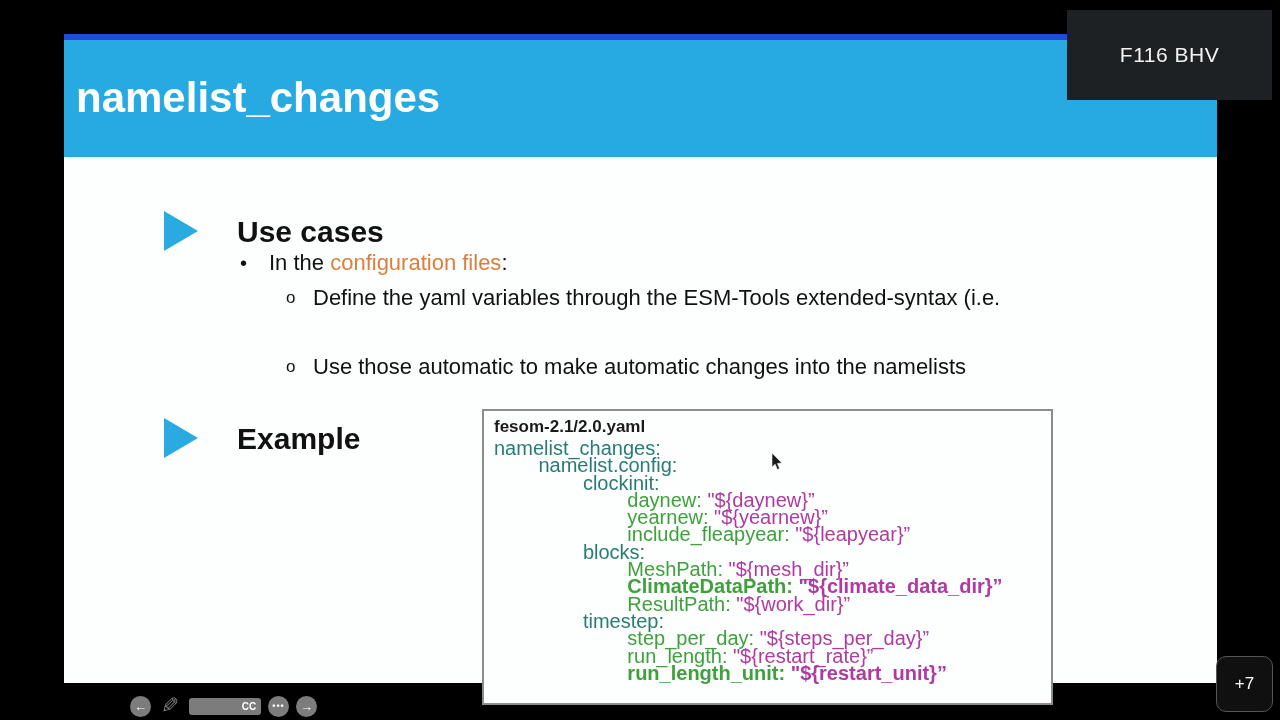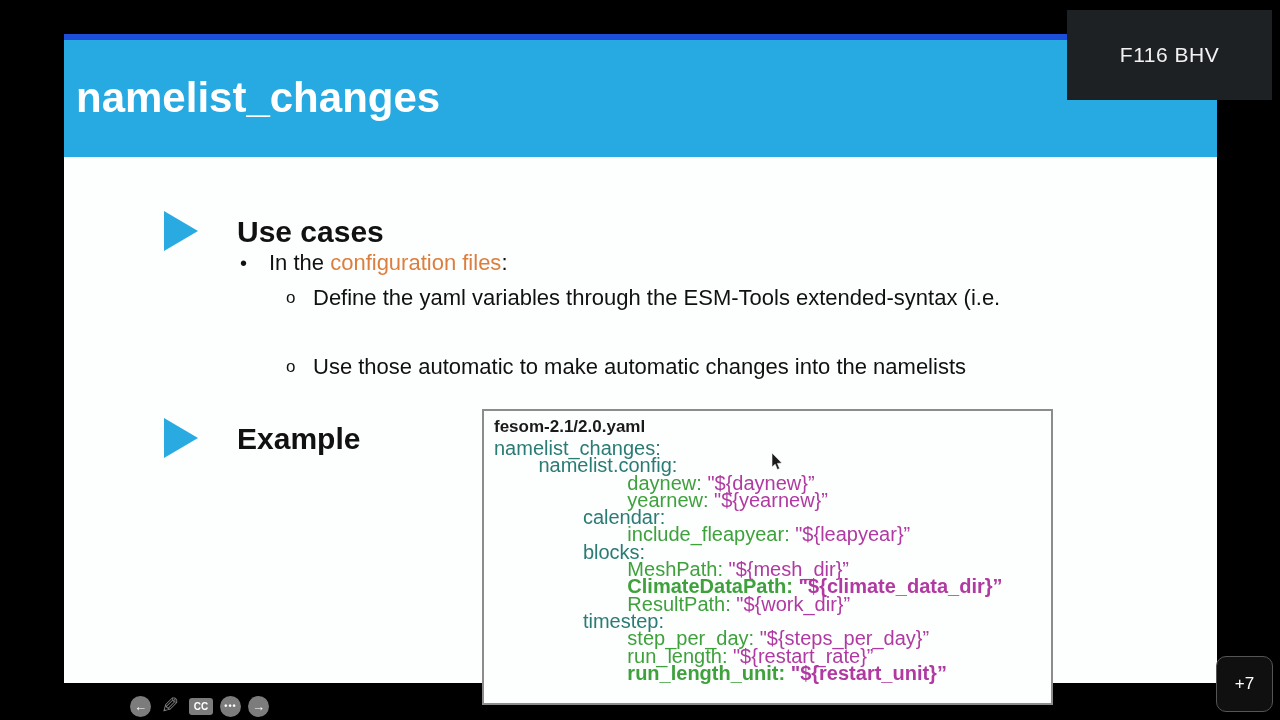--- a/index.html
+++ b/index.html
@@ -61,21 +61,21 @@
   
   .controls{position:absolute;left:66px;top:660px;height:24px;display:flex;
             align-items:center;gap:7px;}
   .ctl-circle{width:21px;height:21px;border-radius:50%;background:#7c7c7c;
               color:#fff;display:flex;align-items:center;justify-content:center;
               font-size:13px;line-height:1;cursor:default;}
   .ctl-pencil{color:#7c7c7c;font-size:22px;line-height:1;transform:scaleX(-1);
               display:flex;align-items:center;justify-content:center;width:24px;}
   .ctl-cc{width:24px;height:17px;border-radius:3px;background:#7c7c7c;color:#fff;
           font-size:10px;font-weight:bold;display:flex;align-items:center;
-          justify-content:center;}
+          justify-content:center;padding-left:48px;}
   .ctl-more{letter-spacing:1px;font-size:9px;font-weight:bold;}
 
   
   .more-badge{position:absolute;left:1216px;top:656px;width:55px;height:54px;
               background:#101010;border:1px solid #555;border-radius:10px;
               display:flex;align-items:center;justify-content:center;
               color:#fff;font-size:17px;}
 </style>
 </head>
 <body>
@@ -105,23 +105,23 @@
     </div>
 
     <div class="tri tri-example"></div>
     <div class="h2 h2-example">Example</div>
 
     <div class="code-box">
       <div class="code-filename">fesom-2.1/2.0.yaml</div>
       <div>
           <div class="code-line"><span class="tok-section">namelist_changes:</span></div>
           <div class="code-line">        <span class="tok-section">namelist.config:</span></div>
+          <div class="code-line">                <span class="tok-section">clockinit:</span></div>
           <div class="code-line">                        <span class="tok-key">daynew:</span> <span class="tok-val">"${daynew}”</span></div>
           <div class="code-line">                        <span class="tok-key">yearnew:</span> <span class="tok-val">"${yearnew}”</span></div>
-          <div class="code-line">                <span class="tok-section">calendar:</span></div>
           <div class="code-line">                        <span class="tok-key">include_fleapyear:</span> <span class="tok-val">"${leapyear}”</span></div>
           <div class="code-line">                <span class="tok-section">blocks:</span></div>
           <div class="code-line">                        <span class="tok-key">MeshPath:</span> <span class="tok-val">"${mesh_dir}”</span></div>
           <div class="code-line bold">                        <span class="tok-key">ClimateDataPath:</span> <span class="tok-val">"${climate_data_dir}”</span></div>
           <div class="code-line">                        <span class="tok-key">ResultPath:</span> <span class="tok-val">"${work_dir}”</span></div>
           <div class="code-line">                <span class="tok-section">timestep:</span></div>
           <div class="code-line">                        <span class="tok-key">step_per_day:</span> <span class="tok-val">"${steps_per_day}”</span></div>
           <div class="code-line">                        <span class="tok-key">run_length:</span> <span class="tok-val">"${restart_rate}”</span></div>
           <div class="code-line bold">                        <span class="tok-key">run_length_unit:</span> <span class="tok-val">"${restart_unit}”</span></div>
         </div>

